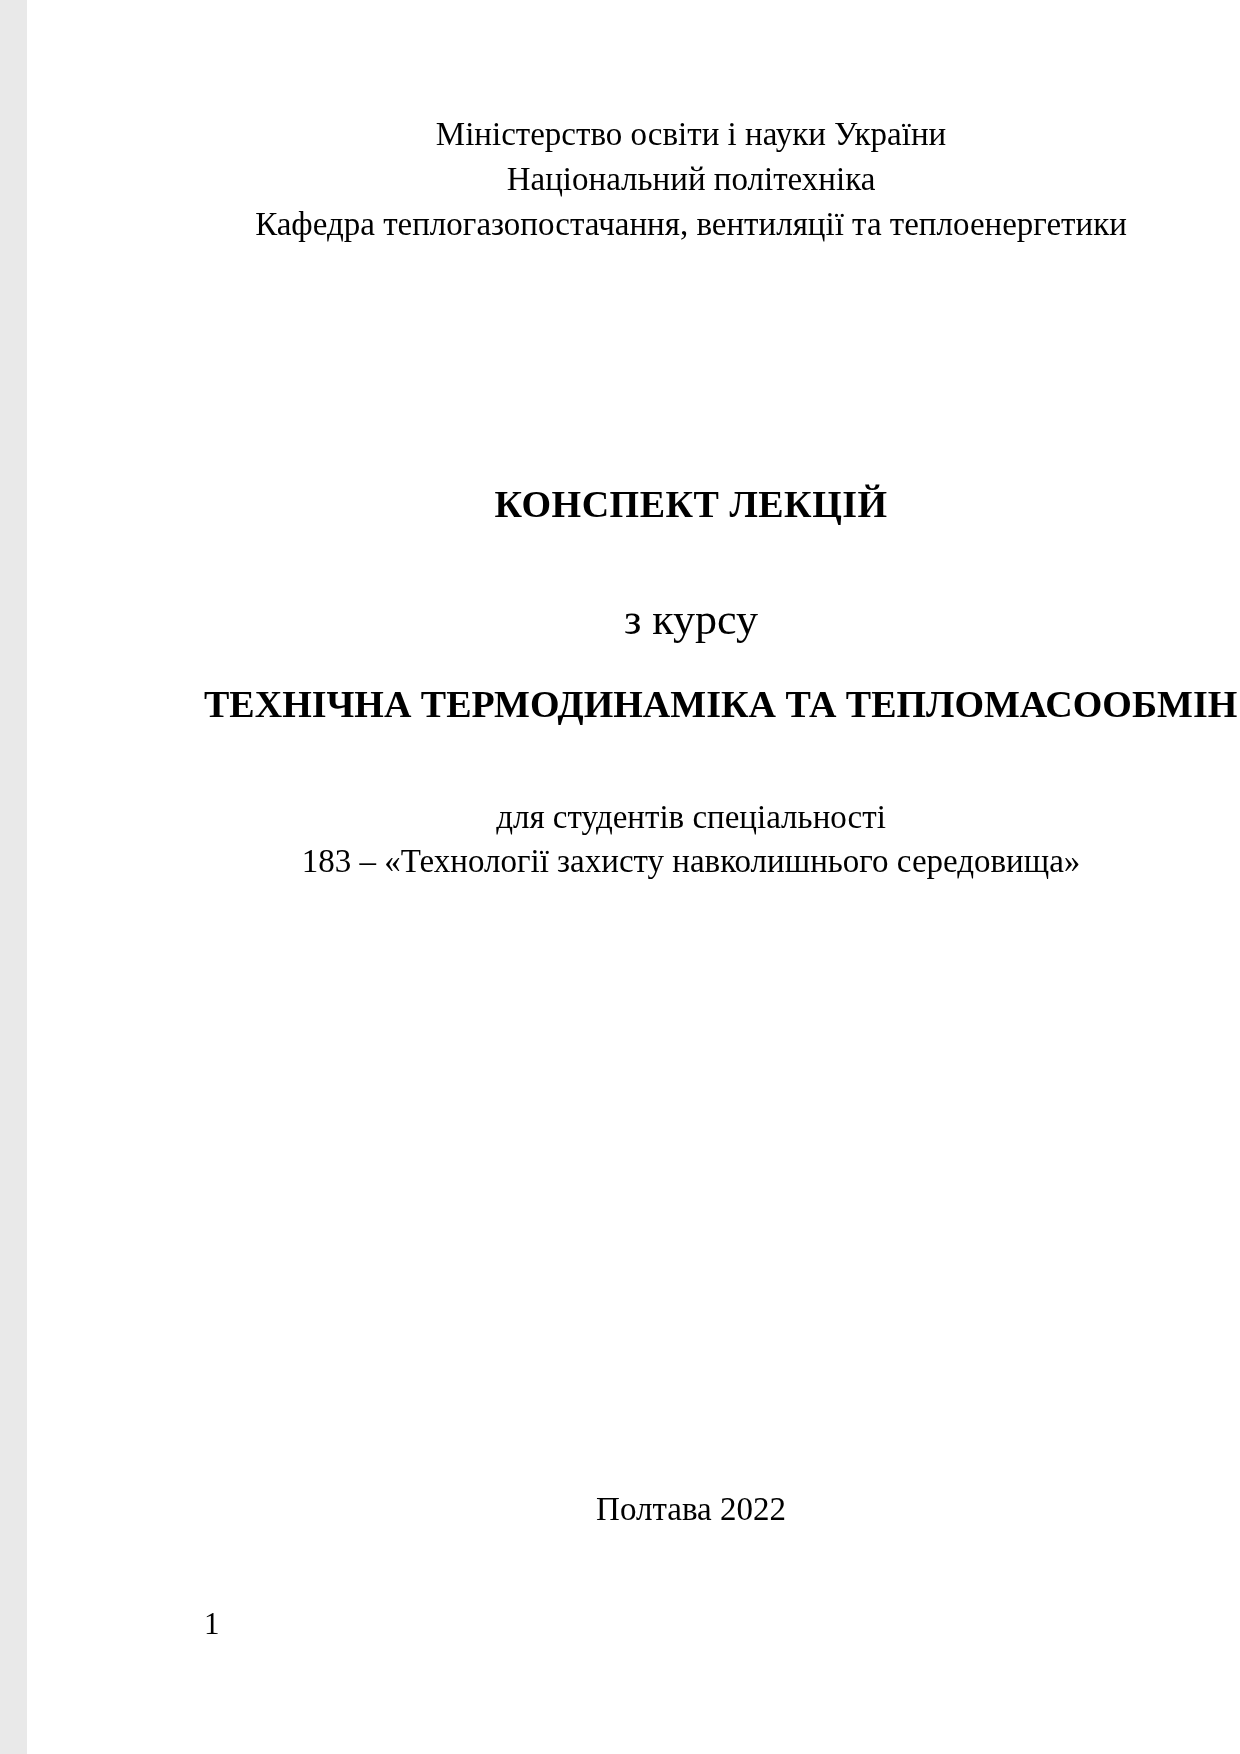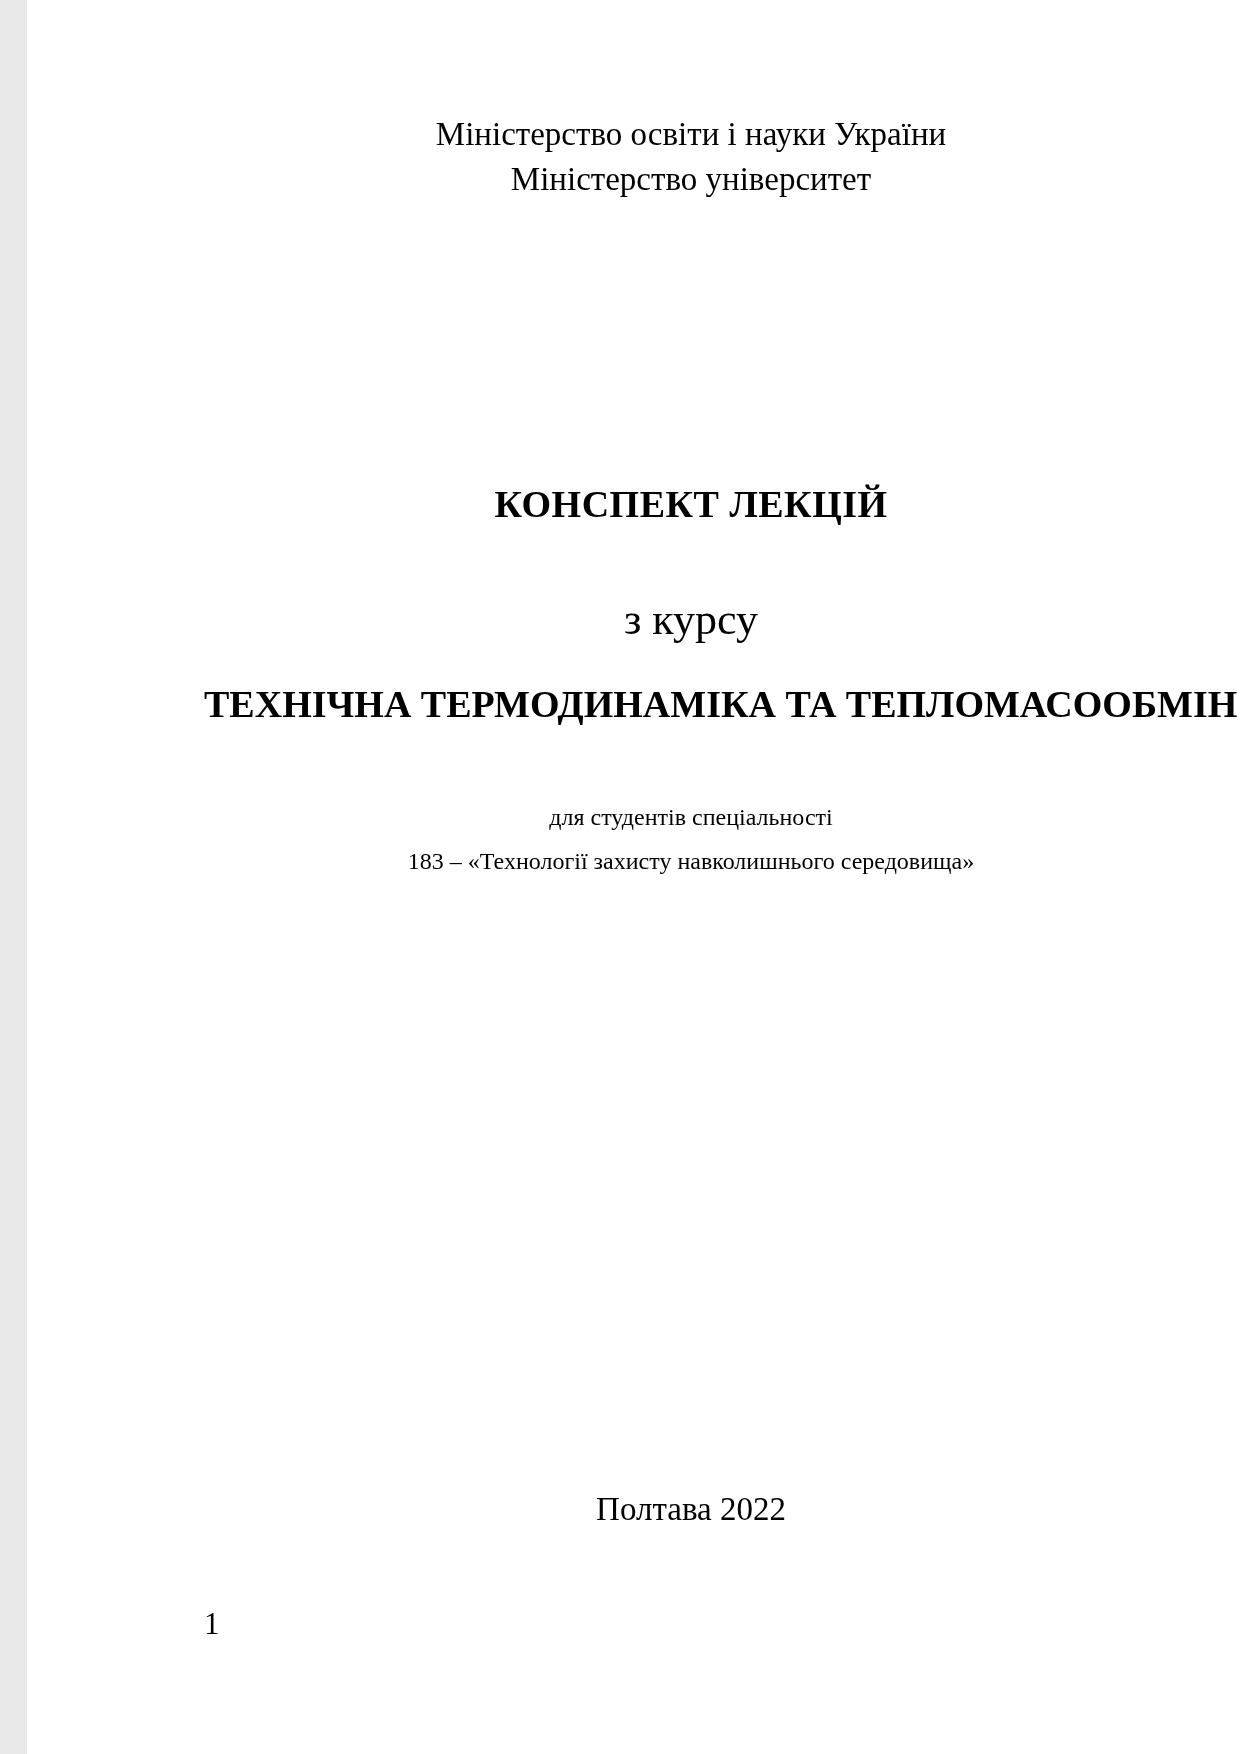--- a/index.html
+++ b/index.html
@@ -45,21 +45,21 @@
   }
   .title-block {
     top: 681px;
     font-size: 38px;
     font-weight: bold;
     line-height: 47px;
     text-align: center;
   }
   .audience-block {
     top: 795px;
-    font-size: 24px;
+    font-size: 33px;
     line-height: 44px;
   }
   .imprint {
     top: 1491px;
     font-size: 33px;
   }
   .page-number {
     position: absolute;
     left: 177px;
     top: 1606px;
@@ -70,21 +70,22 @@
     white-space: nowrap;
   }
 </style>
 </head>
 <body>
 
 <div class="page">
 
   <div class="content-col header-block">
     <span class="line">Міністерство освіти і науки України</span>
-    <span class="line">Міністерство університет</span>
+    <span class="line">Національний політехніка</span>
+    <span class="line">Кафедра теплогазопостачання, вентиляції та теплоенергетики</span>
   </div>
 
   <div class="content-col doc-type">КОНСПЕКТ ЛЕКЦІЙ</div>
 
   <div class="content-col course-prefix">з курсу</div>
 
   <div class="content-col title-block">
     <span class="line">ТЕХНІЧНА ТЕРМОДИНАМІКА ТА ТЕПЛОМАСООБМІН</span>
   </div>
 

